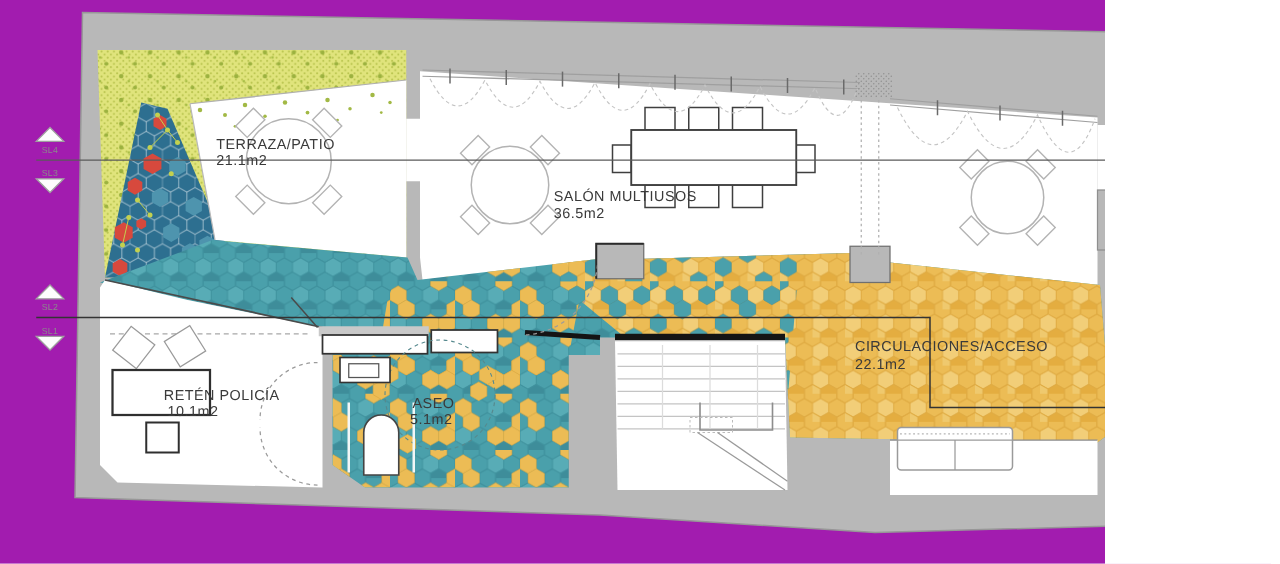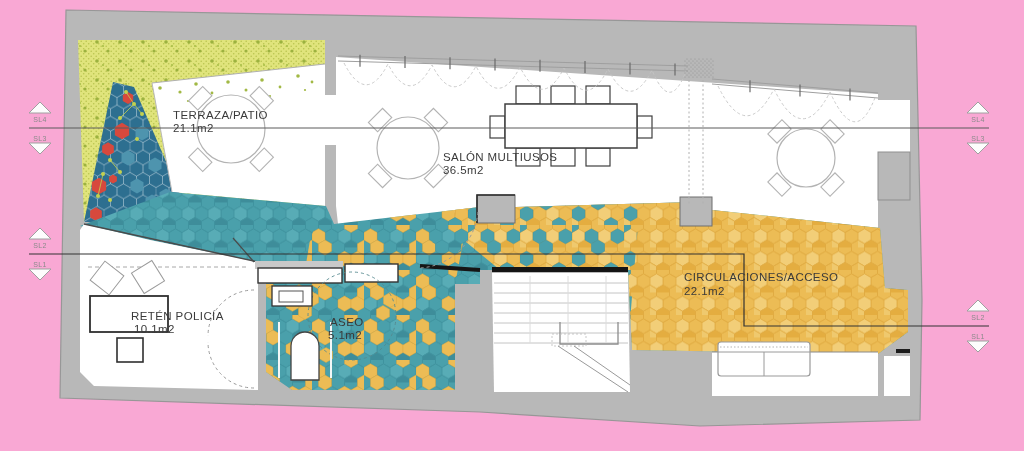--- a/index.html
+++ b/index.html
@@ -1,16 +1,16 @@
 <!DOCTYPE html>
 <html><head>
 <meta charset="utf-8">
 <style>
   html,body{margin:0;padding:0;background:#ffffff;}
-  .stage{width:1024px;height:451px;position:relative;background:#f9a8d4;overflow:hidden;}
+  .stage{width:884px;height:451px;position:relative;background:#a21caf;overflow:hidden;}
   svg{display:block;}
   text{font-family:"Liberation Sans","DejaVu Sans",sans-serif;}
   .room-label{font-size:11.5px;fill:#3a3a3a;letter-spacing:.4px;}
   .marker-label{font-size:7px;fill:#8a8a8a;letter-spacing:.3px;}
 </style>
 </head>
 <body>
 
 <div class="stage">
 <svg width="1024" height="451" viewBox="0 0 1024 451">

